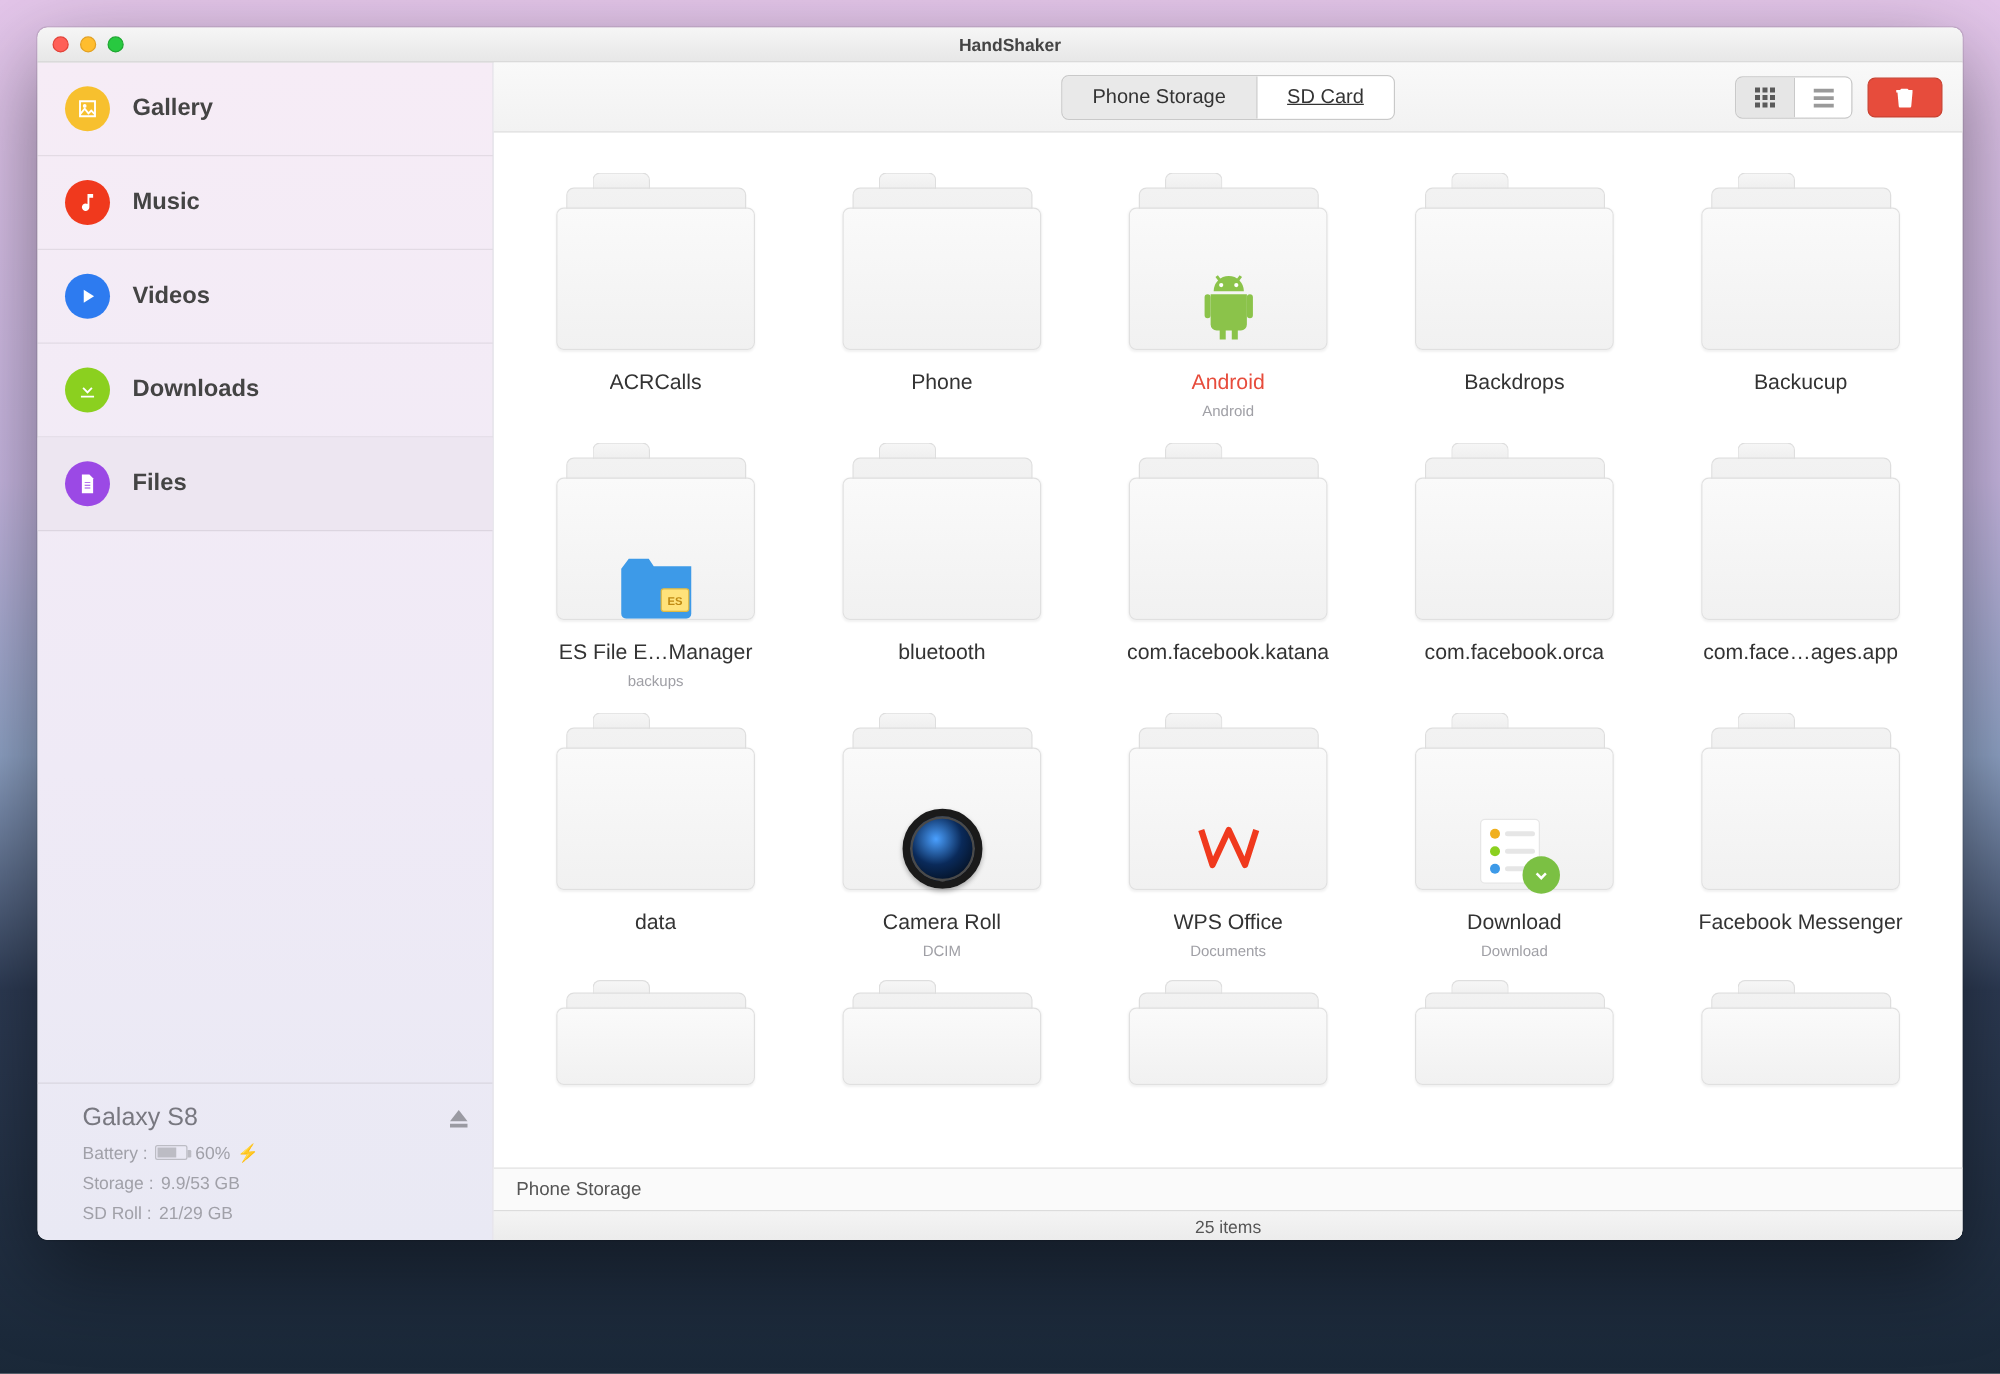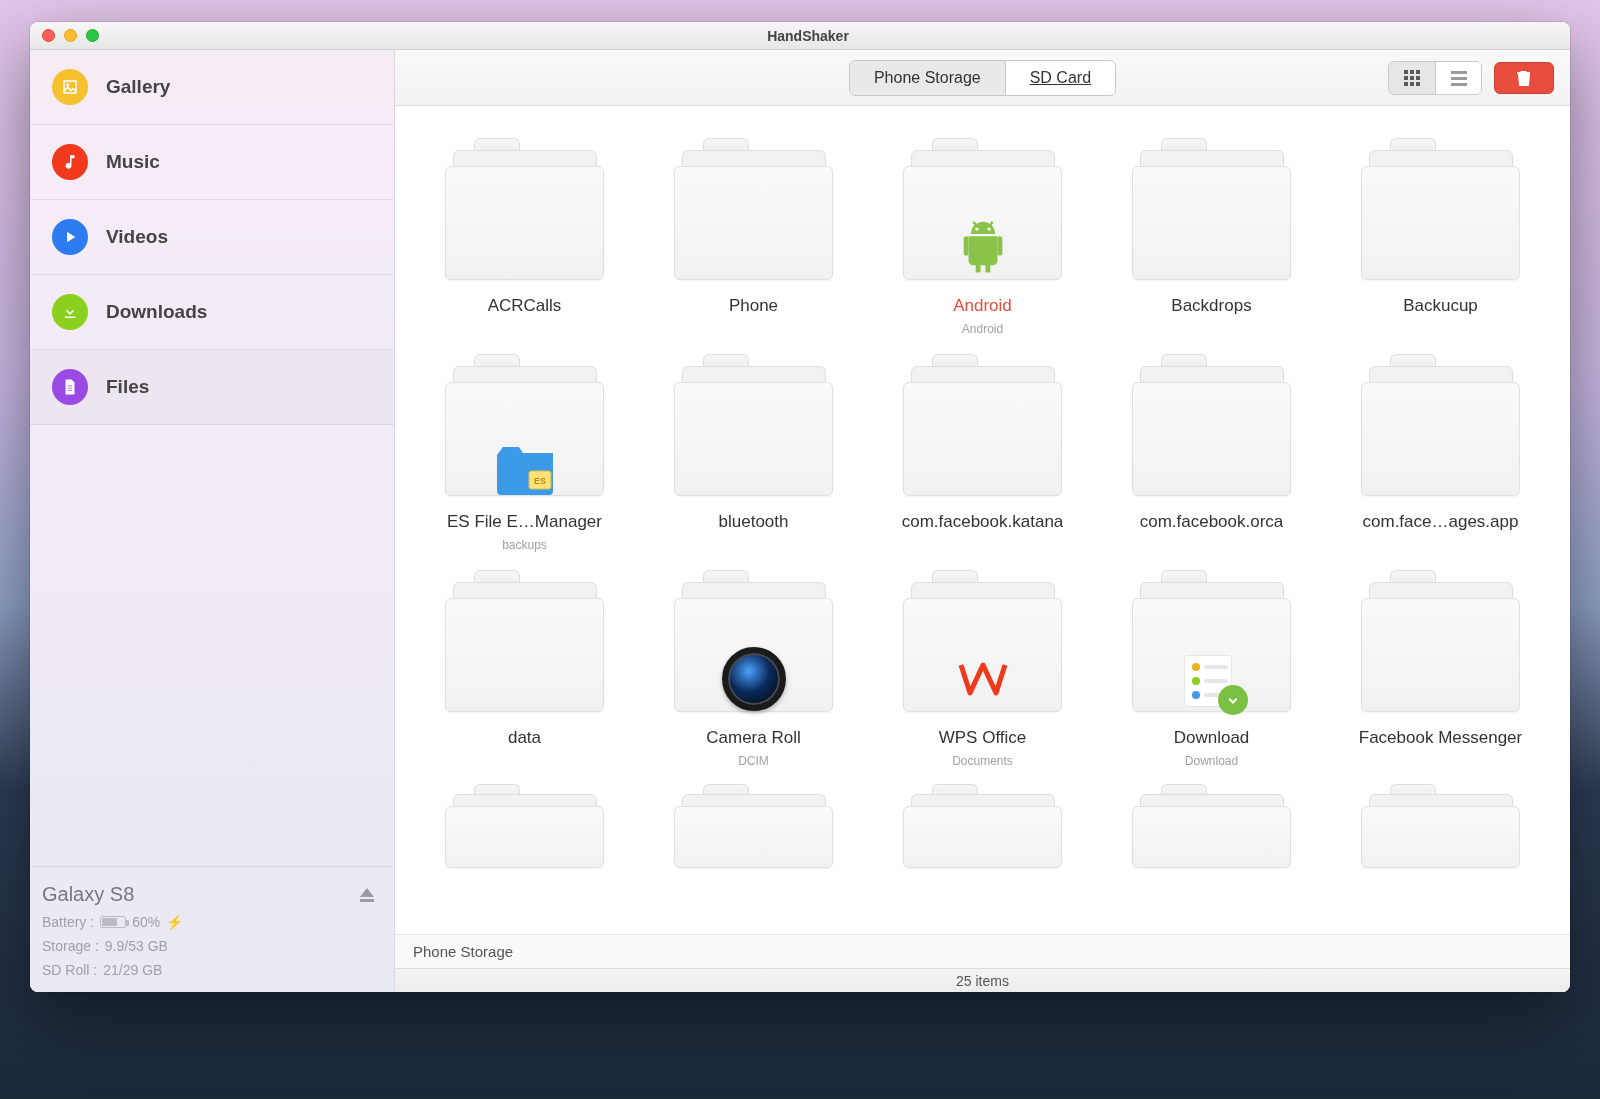--- a/index.html
+++ b/index.html
@@ -44,21 +44,21 @@
   border-bottom: 1px solid rgba(0,0,0,.07);
   cursor: pointer;
 }
 .sb-item.selected { background: #ede6f1; }
 .sb-icon { width:36px; height:36px; border-radius:50%; display:flex; align-items:center; justify-content:center; }
 .sb-icon svg { width:18px; height:18px; fill:#fff; }
 .sb-label { font-size:19px; font-weight:600; color:#444; }
 .sb-spacer { flex:1; }
 .device-panel {
   border-top:1px solid #d9d6e0;
-  padding: 16px 20px 14px 12px;
+  padding: 16px 20px 14px 36px;
   color:#8b8b93;
 }
 .dev-head { display:flex; align-items:center; justify-content:space-between; }
 .dev-name { font-size:20px; color:#787880; }
 .dev-stat { font-size:14px; margin-top:8px; color:#a0a0a8; display:flex; align-items:center; gap:6px; }
 .batt-ic { width:26px; height:12px; border:1px solid #bcbcc4; border-radius:2px; position:relative; }
 .batt-ic::after{content:"";position:absolute;right:-4px;top:3px;width:3px;height:6px;background:#bcbcc4;border-radius:0 1px 1px 0;}
 .batt-fill{position:absolute;left:1px;top:1px;bottom:1px;background:#bcbcc4;width:60%;}
 .content { flex:1; display:flex; flex-direction:column; background:#fff; min-width:0;}
 .toolbar {

